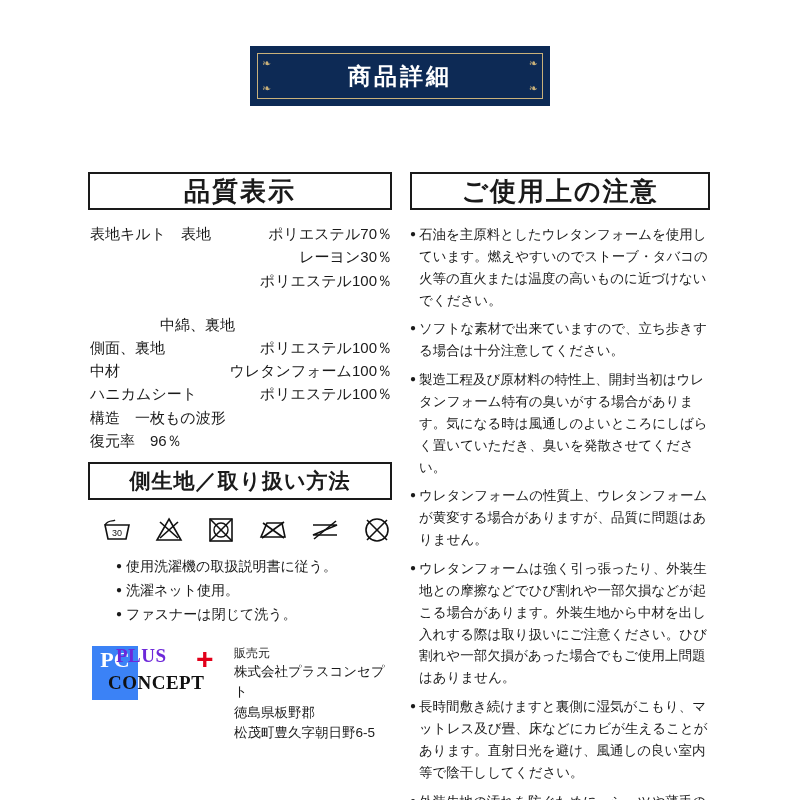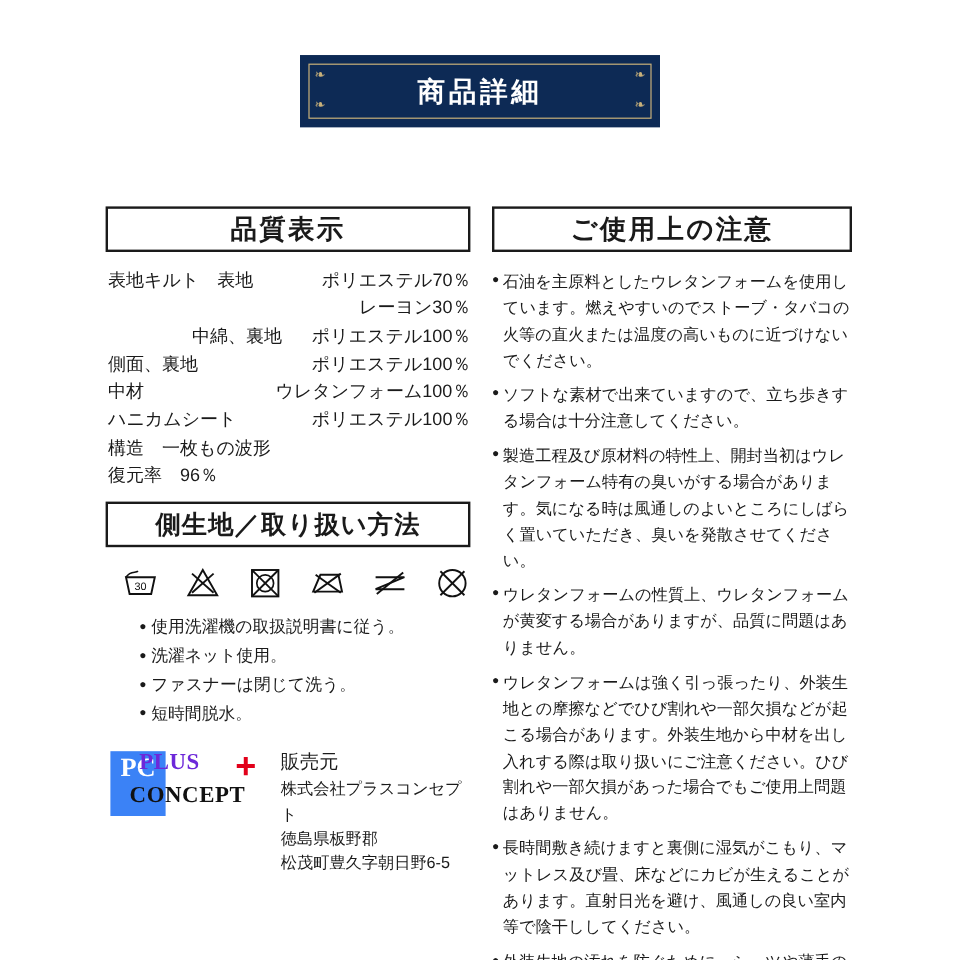--- a/index.html
+++ b/index.html
@@ -75,42 +75,42 @@
   }
 
   
   .sec-head {
     border: 2px solid #1a1a1a;
     height: 38px;
     display: flex;
     align-items: center;
     justify-content: center;
     font-family: "Liberation Serif", serif;
-    font-size: 22px;
+    font-size: 26px;
     font-weight: bold;
     letter-spacing: 2px;
     box-sizing: border-box;
   }
   .sec-head.wide { letter-spacing: 1px; font-size: 21px; }
 
   
   .spec {
     margin-top: 12px;
     font-size: 15px;
     line-height: 1.55;
     font-family: "Liberation Sans", sans-serif;
   }
   .spec-row {
     display: flex;
     justify-content: space-between;
     white-space: nowrap;
   }
   .spec-label { padding-left: 2px; }
   .spec-value { text-align: center; }
-  .spec-row.indent .spec-label { padding-left: 72px; }
+  .spec-row.indent .spec-label { padding-left: 72px; margin-top: 44px; }
   .spec-row.noflex { display: block; }
   .spec-row.noflex .spec-label { display: inline-block; }
 
   
   .symbols {
     margin-top: 14px;
     display: flex;
     gap: 10px;
     padding-left: 14px;
     align-items: flex-end;
@@ -190,21 +190,21 @@
     font-weight: bold;
     font-size: 30px;
     line-height: 1;
   }
   .addr {
     font-size: 13.5px;
     line-height: 1.5;
     padding-left: 6px;
     padding-top: 2px;
   }
-  .addr .small { font-size: 16px; }
+  .addr .small { font-size: 12px; }
 
   
   .notes {
     margin-top: 14px;
     font-size: 13.5px;
     line-height: 1.62;
   }
   .note {
     display: flex;
     margin-bottom: 7px;
@@ -320,21 +320,20 @@
         <line x1="5" y1="26" x2="25" y2="6" stroke="#111" stroke-width="1.6"></line>
         <line x1="5" y1="6" x2="25" y2="26" stroke="#111" stroke-width="1.6"></line>
       </svg>
     </div>
   </div>
 
   <div class="care-list">
     <div>使用洗濯機の取扱説明書に従う。</div>
     <div>洗濯ネット使用。</div>
     <div>ファスナーは閉じて洗う。</div>
-    <div>短時間脱水。</div>
   </div>
 
   <div class="logo-block">
     <div class="logo-mark">
       <div class="logo-pc">
         <div>PC</div>
       </div>
       <div class="logo-word">PLUS</div>
       <div class="logo-word2">CONCEPT</div>
       <div class="logo-plus">+</div>

